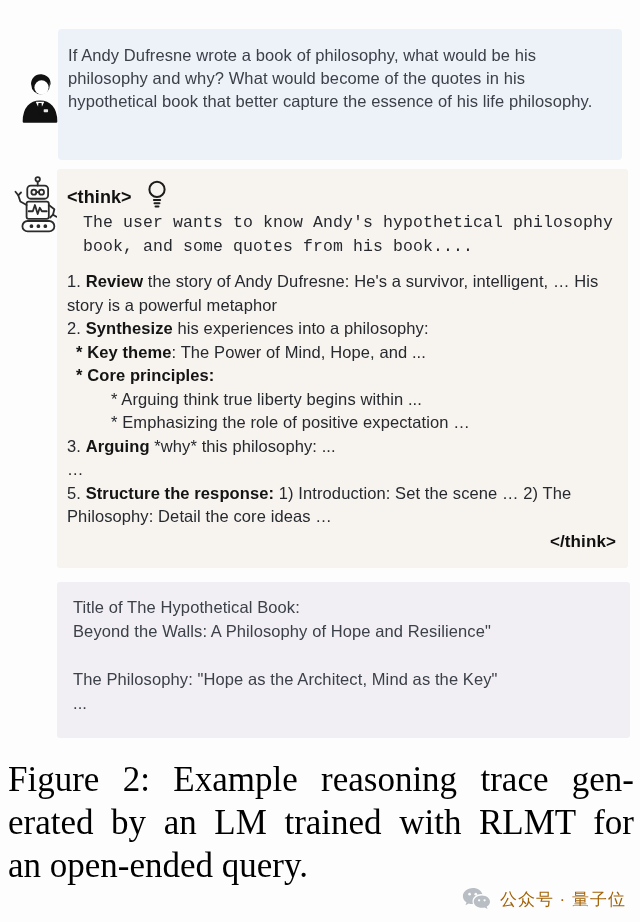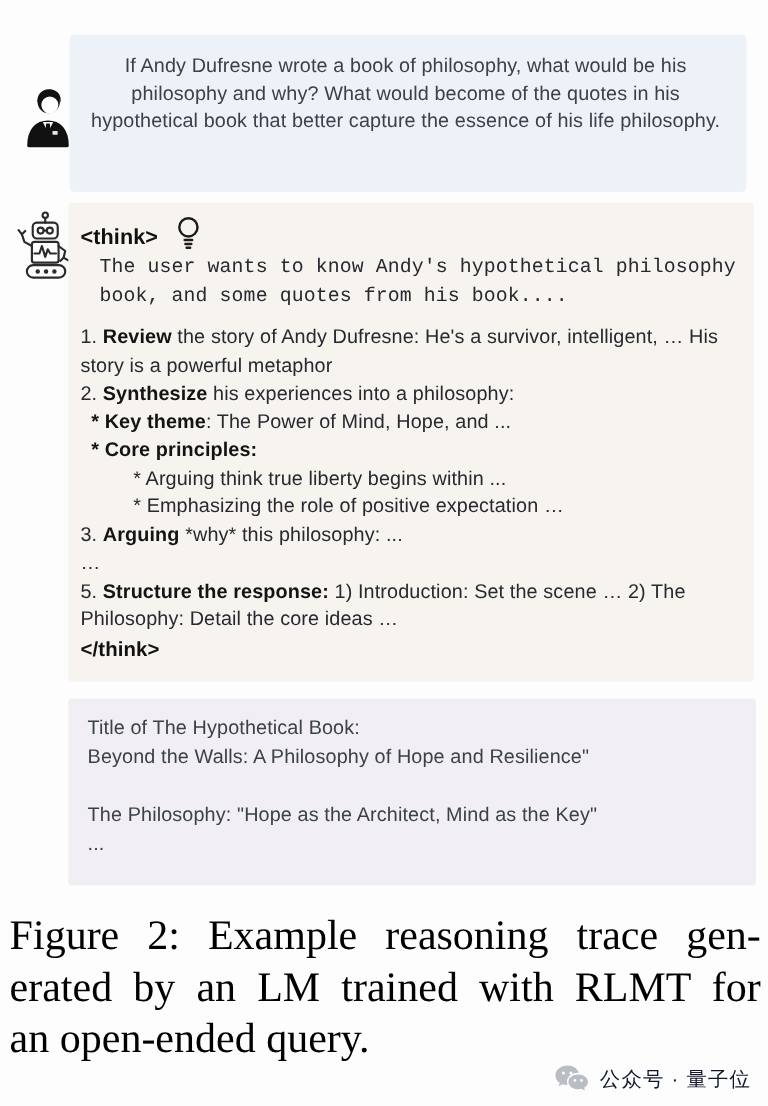--- a/index.html
+++ b/index.html
@@ -9,59 +9,59 @@
     font-family:"Liberation Sans","DejaVu Sans",sans-serif;
     -webkit-font-smoothing:antialiased;
   }
   .panel{position:absolute;border-radius:4px;}
   
   .user-avatar{position:absolute;left:20px;top:72px;width:40px;height:52px;}
   .user-bubble{
     left:58px;top:29px;width:564px;height:131px;
     background:#edf1f8;
     padding:15px 14px 0 10px;box-sizing:border-box;
-    font-size:16.5px;line-height:23px;color:#3b4049;letter-spacing:.1px;text-align:center;
+    font-size:16.5px;line-height:23px;color:#3b4049;letter-spacing:.1px;
   }
   
   .robot-avatar{position:absolute;left:12px;top:172px;width:50px;height:66px;}
   .think-panel{
     left:57px;top:169px;width:571px;height:399px;
     background:#f7f3ef;border-radius:3px;
     padding:8px 12px 0 10px;box-sizing:border-box;
     font-size:16.5px;line-height:23.5px;color:#26292e;letter-spacing:.1px;
   }
   .think-header{display:flex;align-items:flex-end;gap:14px;height:32px;}
   .tag{font-weight:700;font-size:18px;color:#111;}
   .bulb{margin-top:1px;}
   .intro{margin:2px 0 12px 16px;font-family:Liberation Mono, monospace;}
   .ti{margin:0;}
   .lvl1{padding-left:9px;}
   .lvl2{padding-left:44px;}
   .b{font-weight:700;color:#141414;}
-  .close-tag{font-weight:700;font-size:17px;color:#111;margin-top:1px;}
+  .close-tag{font-weight:700;font-size:17px;color:#111;margin-top:1px;text-align:right;}
   
   .response-panel{
     left:57px;top:582px;width:573px;height:156px;
     background:#f1eff3;border-radius:3px;
     padding:13px 14px 0 16px;box-sizing:border-box;
     font-size:16.5px;line-height:24px;color:#3b4049;letter-spacing:.1px;
   }
   .rline{min-height:24px;}
   
   .caption{
     position:absolute;left:8px;top:758px;width:626px;
     font-family:"Liberation Serif","DejaVu Serif",serif;
     font-size:35px;line-height:43px;color:#000;
   }
   .cap-just{text-align:justify;text-align-last:justify;}
   
   .watermark{
     position:absolute;right:14px;top:884px;height:30px;
     display:flex;align-items:center;gap:8px;
-    color:#0f172a;font-size:17px;letter-spacing:1px;
+    color:#a16207;font-size:17px;letter-spacing:1px;
   }
 </style>
 </head>
 <body>
 
 <div class="user-avatar">
   <svg width="40" height="52" viewBox="0 0 64 84">
     <defs>
       <clipPath id="hairclip">
           <rect x="14" y="0" width="40" height="26"></rect>

